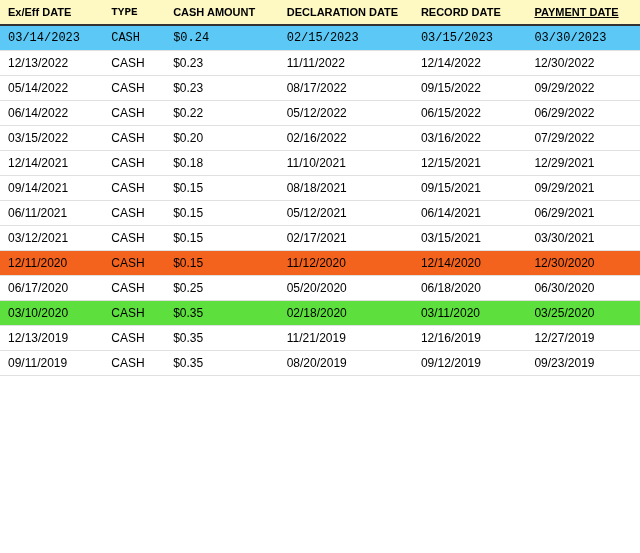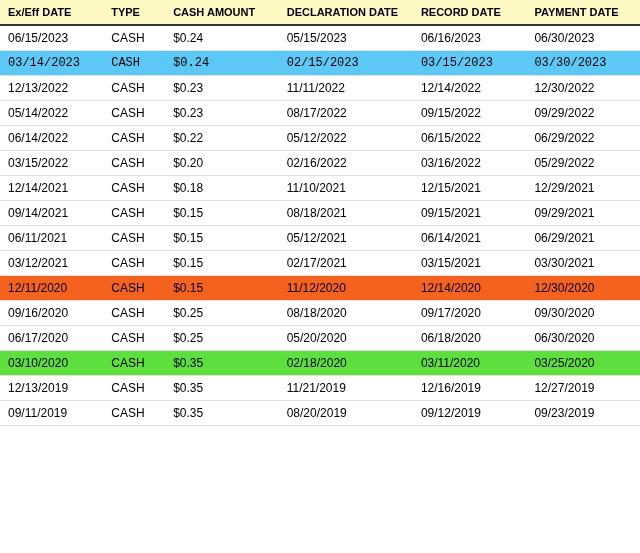--- a/index.html
+++ b/index.html
@@ -40,49 +40,41 @@
     .row-orange td {
       background-color: #f4631e !important;
       color: #000;
     }
     .row-green td {
       background-color: #5de03e !important;
       color: #000;
       margin-left: 21px;
     }
     .col-exeff { width: 100px; }
-    .col-type { width: 60px; }
+    .col-type { width: 60px; font-family: Liberation Mono, monospace; }
     .col-cash { width: 110px; }
     .col-decl { width: 130px; }
     .col-record { width: 110px; margin-left: 28px; }
-    .col-payment { width: 110px; }
+    .col-payment { width: 110px; text-decoration: underline; }
   </style>
 </head>
 <body>
 
 <table>
   <thead>
     <tr>
       <th class="col-exeff">Ex/Eff DATE</th>
       <th class="col-type">TYPE</th>
       <th class="col-cash">CASH AMOUNT</th>
       <th class="col-decl">DECLARATION DATE</th>
       <th class="col-record">RECORD DATE</th>
       <th class="col-payment">PAYMENT DATE</th>
     </tr>
   </thead>
   <tbody id="table-body">
-      <tr>
-        <td>06/15/2023</td>
-        <td>CASH</td>
-        <td>$0.24</td>
-        <td>05/15/2023</td>
-        <td>06/16/2023</td>
-        <td>06/30/2023</td>
-      </tr>
       <tr class="row-blue">
         <td>03/14/2023</td>
         <td>CASH</td>
         <td>$0.24</td>
         <td>02/15/2023</td>
         <td>03/15/2023</td>
         <td>03/30/2023</td>
       </tr>
       <tr>
         <td>12/13/2022</td>
@@ -107,21 +99,21 @@
         <td>05/12/2022</td>
         <td>06/15/2022</td>
         <td>06/29/2022</td>
       </tr>
       <tr>
         <td>03/15/2022</td>
         <td>CASH</td>
         <td>$0.20</td>
         <td>02/16/2022</td>
         <td>03/16/2022</td>
-        <td>05/29/2022</td>
+        <td>07/29/2022</td>
       </tr>
       <tr>
         <td>12/14/2021</td>
         <td>CASH</td>
         <td>$0.18</td>
         <td>11/10/2021</td>
         <td>12/15/2021</td>
         <td>12/29/2021</td>
       </tr>
       <tr>
@@ -150,28 +142,20 @@
       </tr>
       <tr class="row-orange">
         <td>12/11/2020</td>
         <td>CASH</td>
         <td>$0.15</td>
         <td>11/12/2020</td>
         <td>12/14/2020</td>
         <td>12/30/2020</td>
       </tr>
       <tr>
-        <td>09/16/2020</td>
-        <td>CASH</td>
-        <td>$0.25</td>
-        <td>08/18/2020</td>
-        <td>09/17/2020</td>
-        <td>09/30/2020</td>
-      </tr>
-      <tr>
         <td>06/17/2020</td>
         <td>CASH</td>
         <td>$0.25</td>
         <td>05/20/2020</td>
         <td>06/18/2020</td>
         <td>06/30/2020</td>
       </tr>
       <tr class="row-green">
         <td>03/10/2020</td>
         <td>CASH</td>

